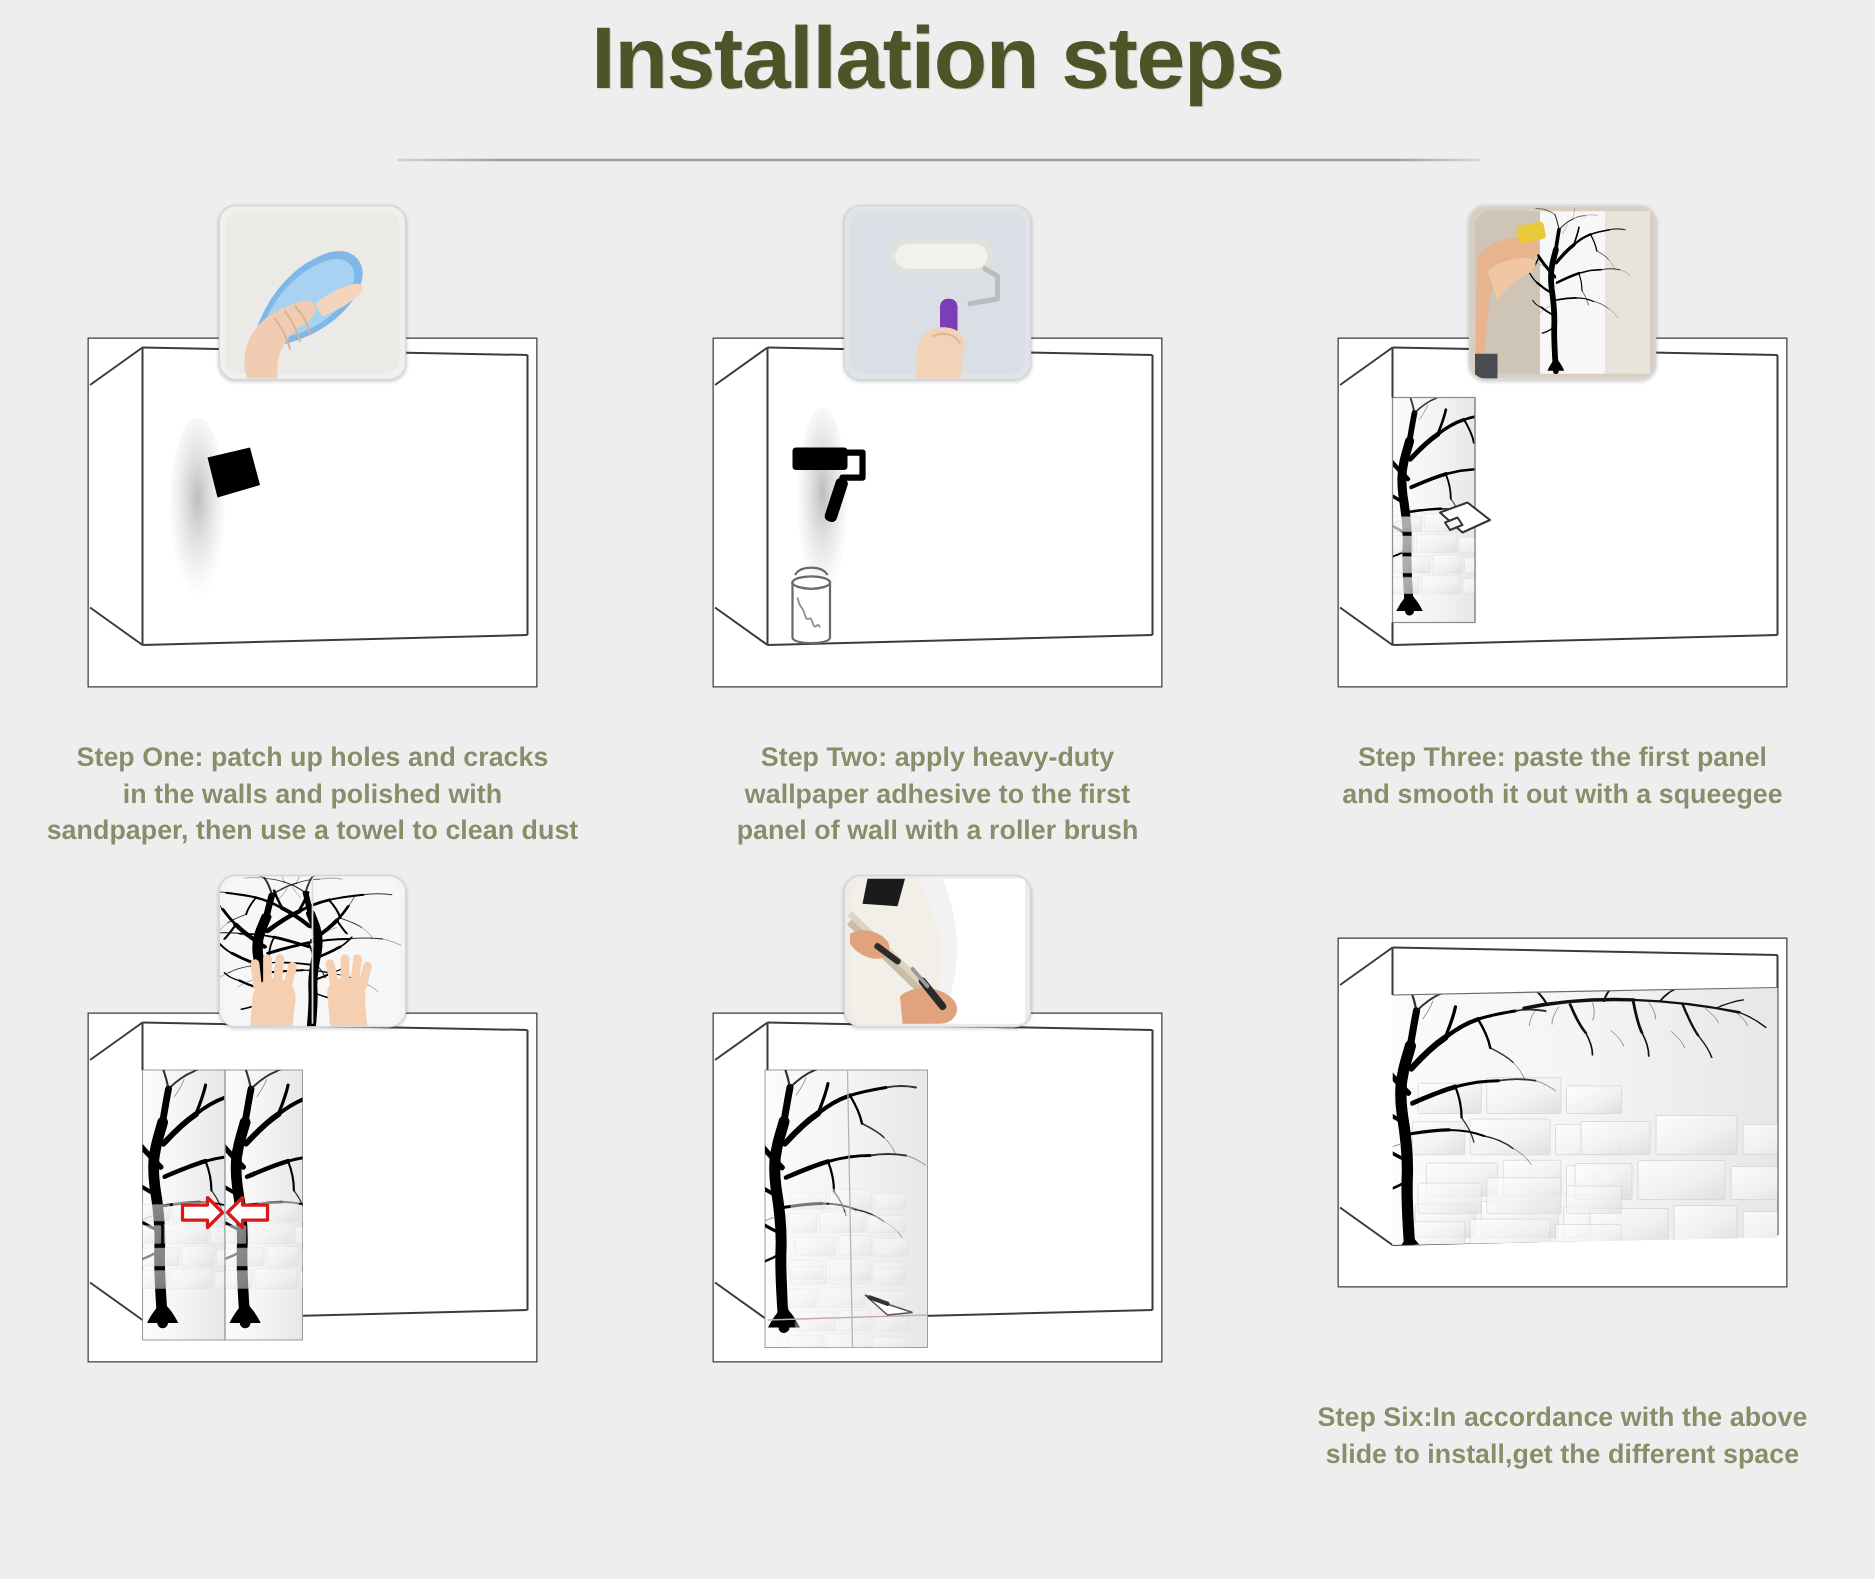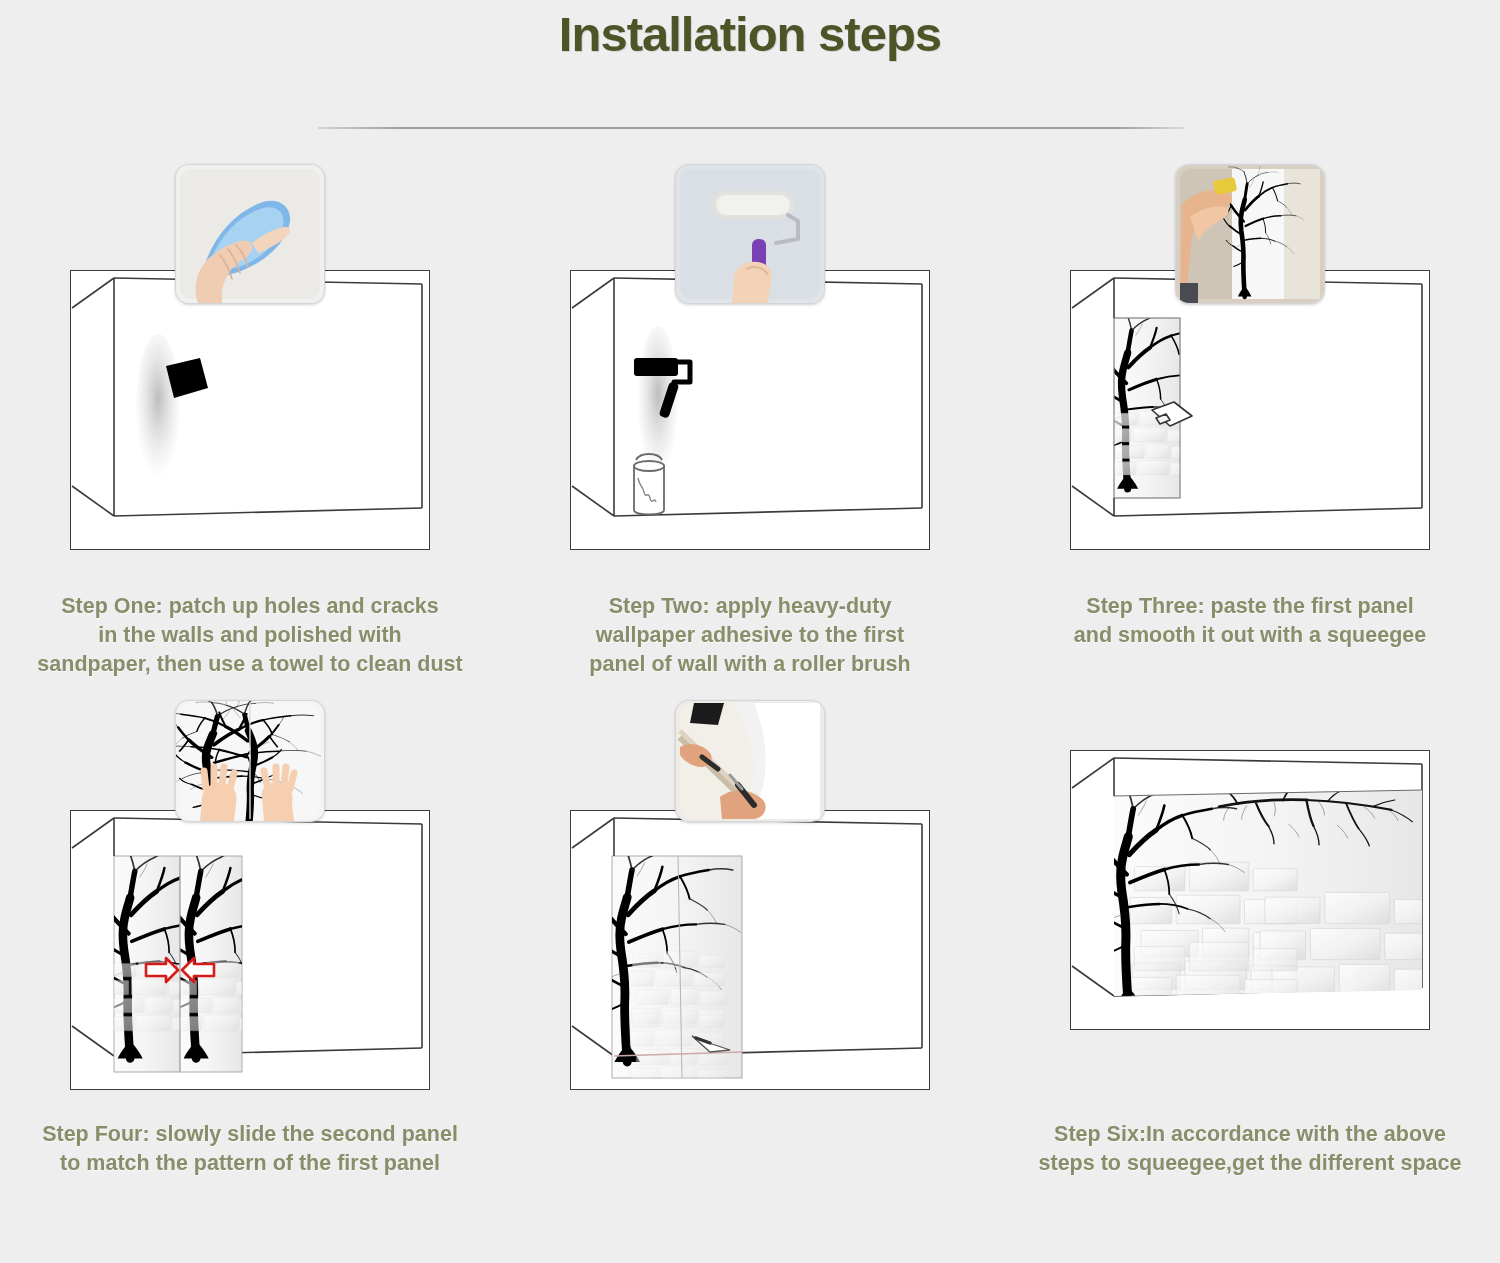--- a/index.html
+++ b/index.html
@@ -9,21 +9,21 @@
     font-family:"Liberation Sans", sans-serif;
     overflow:hidden;
     position:relative;
   }
   .page{position:relative;width:1500px;height:1263px;}
 
   
   .title{
     position:absolute;top:6px;left:0;width:1500px;
     text-align:center;
-    font-size:49px;
+    font-size:70px;
     font-weight:bold;
     color:#4d5528;
     letter-spacing:-1px;
     font-family:"Liberation Sans", sans-serif;
     text-shadow:1px 1px 0 rgba(0,0,0,.12);
   }
   .title-rule{
     position:absolute;top:127px;left:318px;width:866px;height:2px;
     background:linear-gradient(to right,#cfcfc6,#8f8f84 10%,#8f8f84 92%,#d6d6cd);
     opacity:.85;
@@ -350,22 +350,20 @@
             <g fill="#f5cfb0">
               <path d="M24 120 L26 96 C28 86 38 80 48 82 C58 84 62 92 60 102 L58 120 Z"></path>
               <path d="M30 88 L28 70 M38 84 L38 66 M46 84 L48 66 M54 88 L58 72" stroke="#f5cfb0" stroke-width="7" stroke-linecap="round"></path>
             </g>
             <g fill="#f5cfb0">
               <path d="M88 120 L86 96 C84 86 94 80 104 82 C114 84 118 92 116 102 L118 120 Z"></path>
               <path d="M92 88 L88 70 M100 84 L100 66 M108 84 L110 66 M114 88 L118 72" stroke="#f5cfb0" stroke-width="7" stroke-linecap="round"></path>
             </g>
           </svg>
         </div>
-        <div class="caption">Step Four: slowly slide the second panel
-to match the pattern of the first panel</div>
       </div>
 
       <div class="cell c1">
         <div class="room-wrap">
           <div class="room-box"></div>
           <svg class="room-svg" viewBox="0 0 360 280">
             <g stroke="#3b3b3b" stroke-width="1.6" fill="none">
               <path d="M2 38 L44 8"></path>
               <path d="M44 8 L352 14"></path>
               <path d="M44 246 L352 238"></path>
@@ -460,17 +458,17 @@
                     <path d="M130 64 C136 72 140 80 142 88"></path>
                   </g>
                 </g>
               </g>
               <path d="M44 46 L352 40" stroke="#6a6a6a" stroke-width="1" fill="none"></path>
             </g>
             <path d="M44 8 L44 46" stroke="#3b3b3b" stroke-width="1.6" fill="none"></path>
           </svg>
         </div>
         <div class="caption">Step Six:In accordance with the above
-steps to squeegee,get the different space</div>
+slide to install,get the different space</div>
       </div>
     </div>
   </div>
 </div>
 
 </body></html>

